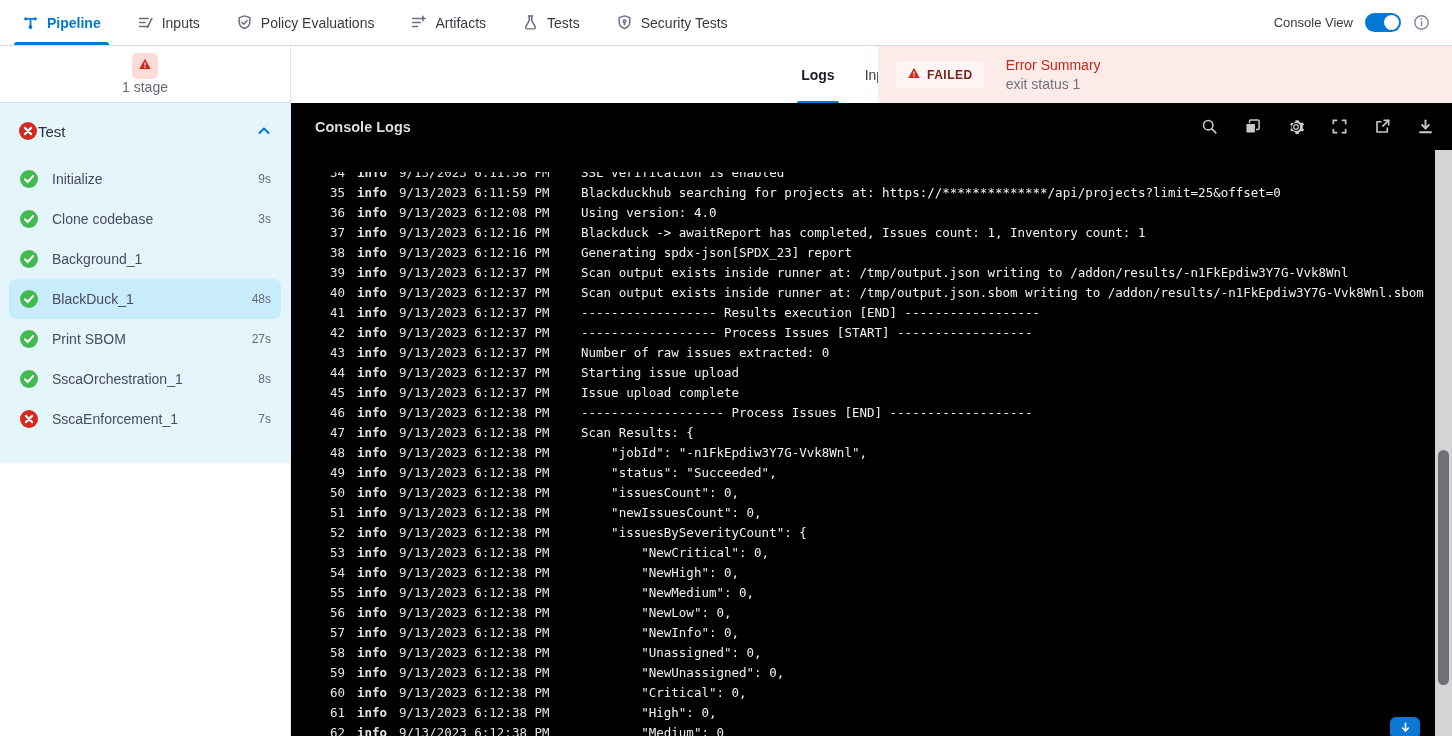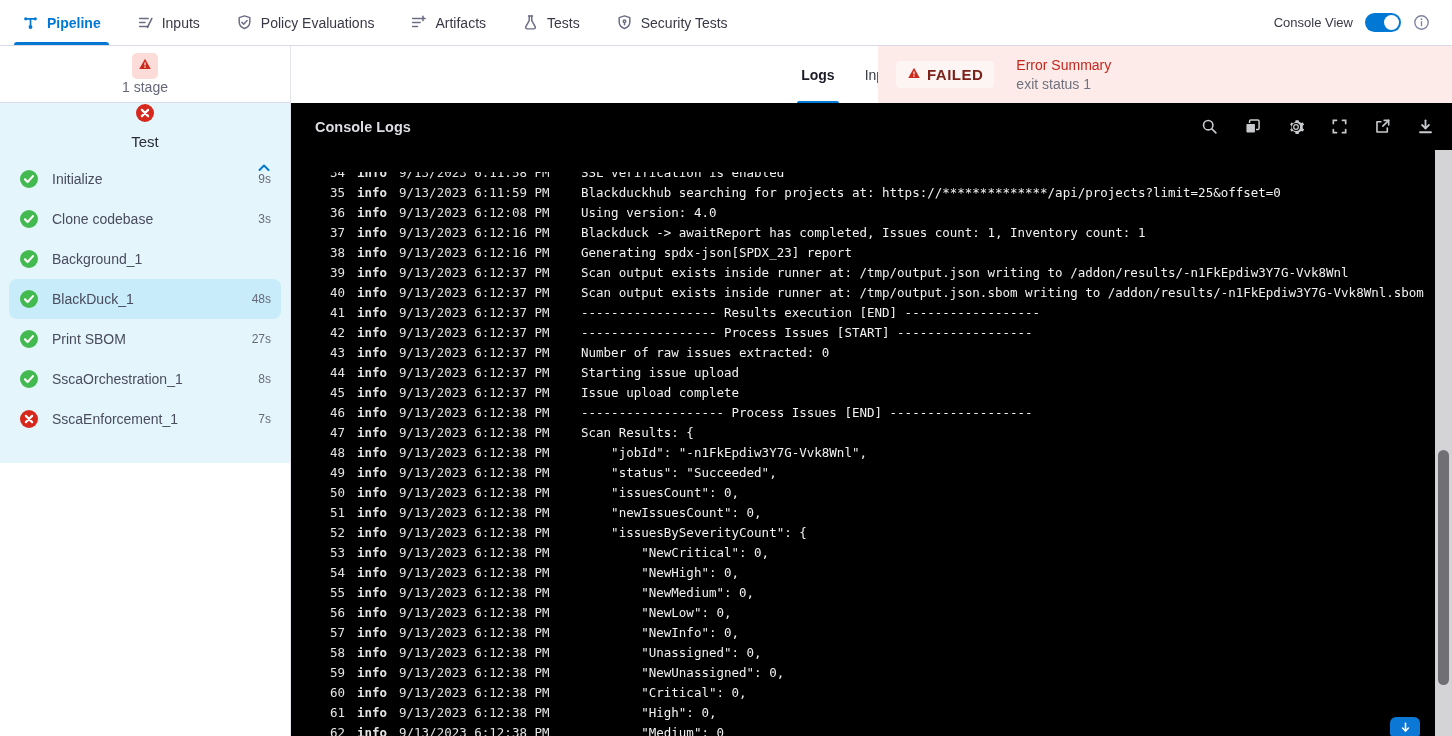--- a/index.html
+++ b/index.html
@@ -27,22 +27,22 @@
 
   
   .sidebar { position:absolute; top:46px; left:0; width:291px; bottom:0; background:#fff;
              border-right:1px solid #e2e3ec; z-index:4; }
   .sidebar-top { height:57px; border-bottom:1px solid #d9dae5; display:flex; align-items:center;
                  justify-content:center; padding:0 16px;flex-direction:column; }
   .warn-chip { width:26px; height:26px; border-radius:5px; background:#fbdcd8; display:flex;
                align-items:center; justify-content:center; cursor:pointer; }
   .stage-count { font-size:14px; color:#66687a; }
   .stage-panel { height:360px; background:#e4f6fb; }
-  .stage-header { height:56px; display:flex; align-items:center; gap:10px; padding:0 18px;
-                  font-size:15px; color:#2b2b38; font-weight:500; cursor:pointer;flex-direction:column; }
+  .stage-header { height:56px; display:flex; align-items:center; padding:0 18px;
+                  font-size:15px; color:#2b2b38; font-weight:500; cursor:pointer; }
   .stage-chevron { margin-left:auto; color:#0278d5; display:flex; cursor:pointer; }
   .steps { display:flex; flex-direction:column; }
   .step-row { height:40px; margin:0 9px; padding:0 10px; display:flex; align-items:center; gap:13px;
               border-radius:8px; cursor:pointer; }
   .step-row.selected { background:#c8ecfa; }
   .step-icon { display:flex; }
   .step-label { font-size:14px; color:#494b5e; }
   .step-duration { margin-left:auto; font-size:12px; color:#66687a; }
 
   
@@ -50,21 +50,21 @@
   .main-tabbar { position:relative; height:57px; background:#fff; display:flex; align-items:stretch;justify-content:center; }
   .log-tabs { display:flex; gap:30px; padding-left:26px; }
   .log-tab { position:relative; display:flex; align-items:center; font-size:14px; color:#383946; cursor:pointer; }
   .log-tab.active { font-weight:700; color:#1c1c28; }
   .logtab-underline { display:none; }
   .log-tab.active .logtab-underline { display:block; position:absolute; left:-4px; right:-4px; bottom:0;
         height:2.5px; background:#0278d5; border-radius:2px 2px 0 0; }
   .error-banner { position:absolute; top:0; right:0; bottom:0; left:587px; background:#fcebe9;
                   display:flex; align-items:center; padding-left:18px; gap:22px; }
   .failed-badge { display:flex; align-items:center; gap:6px; background:#fdf5f4; border-radius:4px;
-                  padding:5px 11px; font-size:15px; font-weight:700; letter-spacing:.5px; color:#7d211b; }
+                  padding:5px 11px; font-size:12px; font-weight:700; letter-spacing:.5px; color:#7d211b; }
   .error-texts { display:flex; flex-direction:column; line-height:19px; }
   .error-title { font-size:14px; color:#c7261d; }
   .error-msg { font-size:14px; color:#70727f; }
 
   
   .console { position:absolute; top:57px; left:0; right:0; bottom:0; background:#000; }
   .console-header { height:47px; display:flex; align-items:center; padding:0 18px 0 24px; }
   .console-title { font-size:14.5px; font-weight:700; color:#dcdce2; }
   .console-icons { margin-left:auto; display:flex; align-items:center; gap:26px; color:#c9cacd; }
   .cicon { display:flex; cursor:pointer; }

